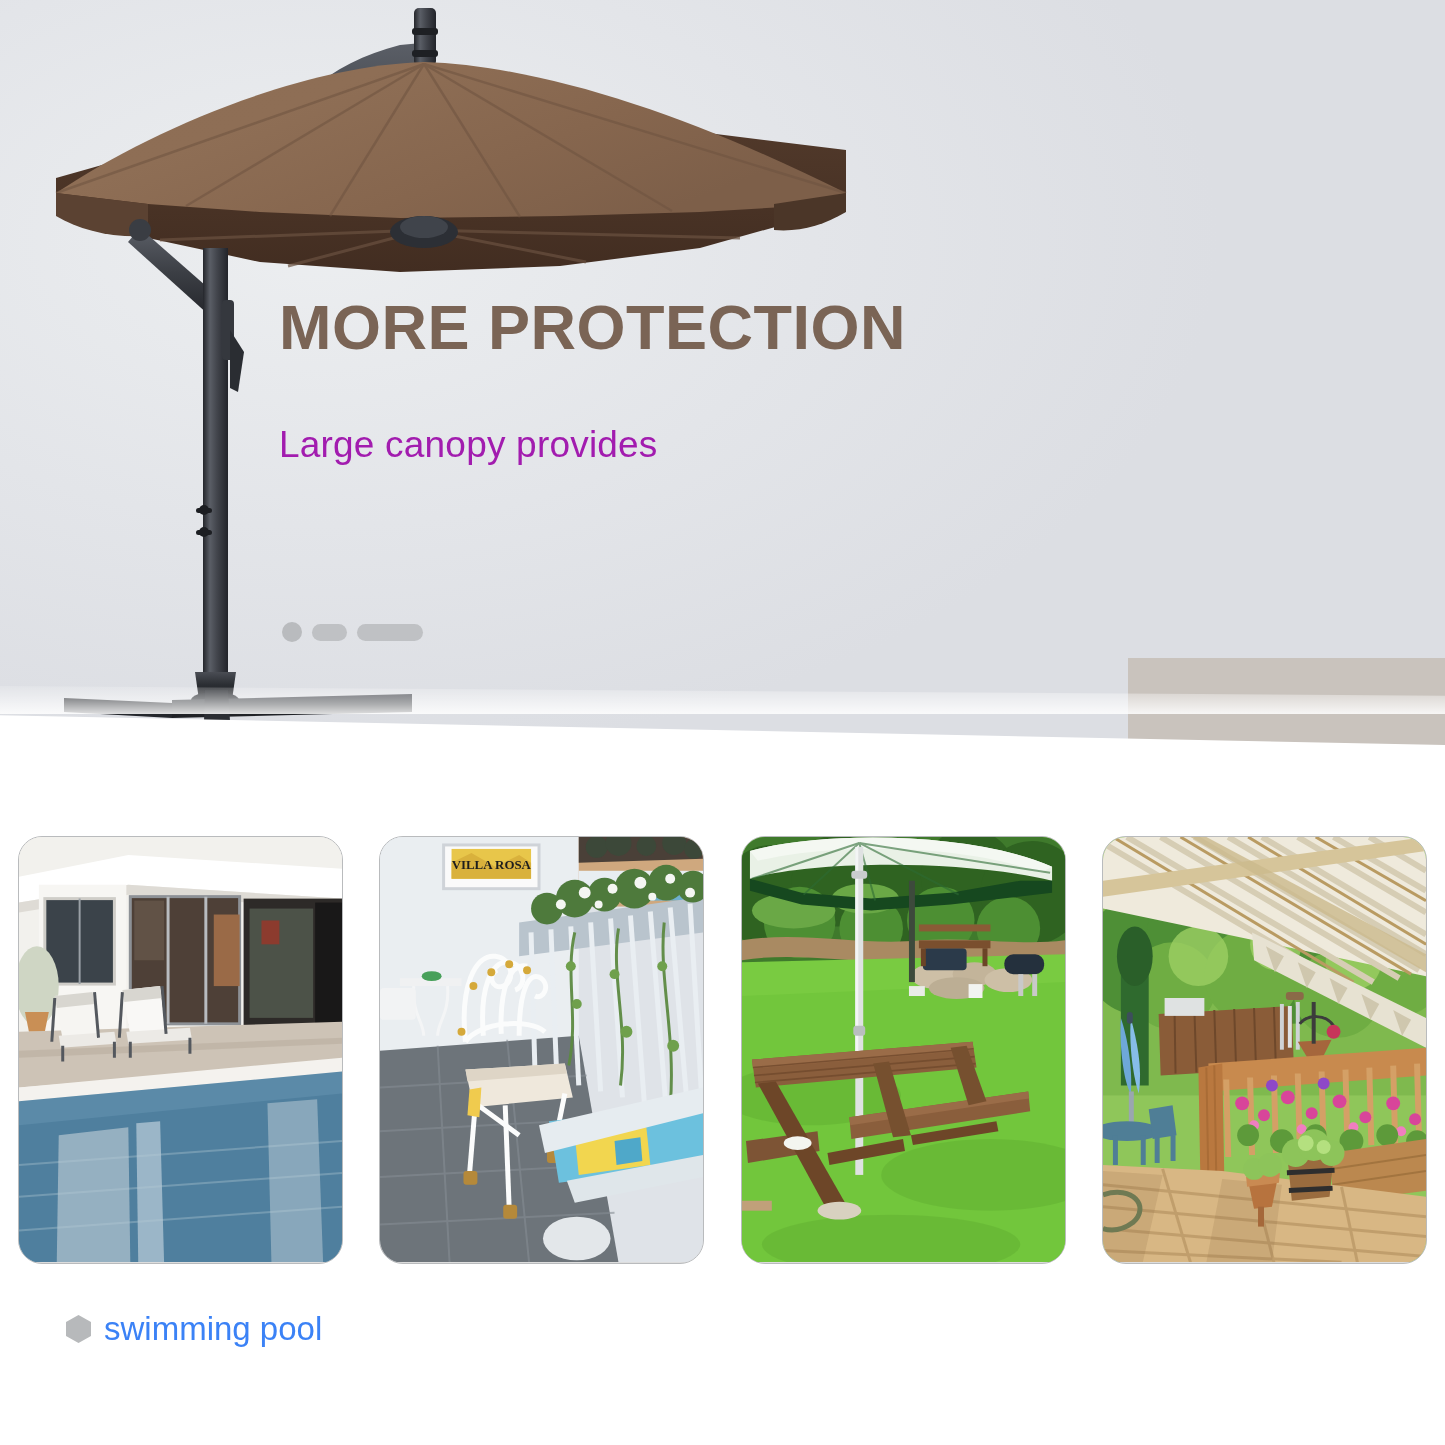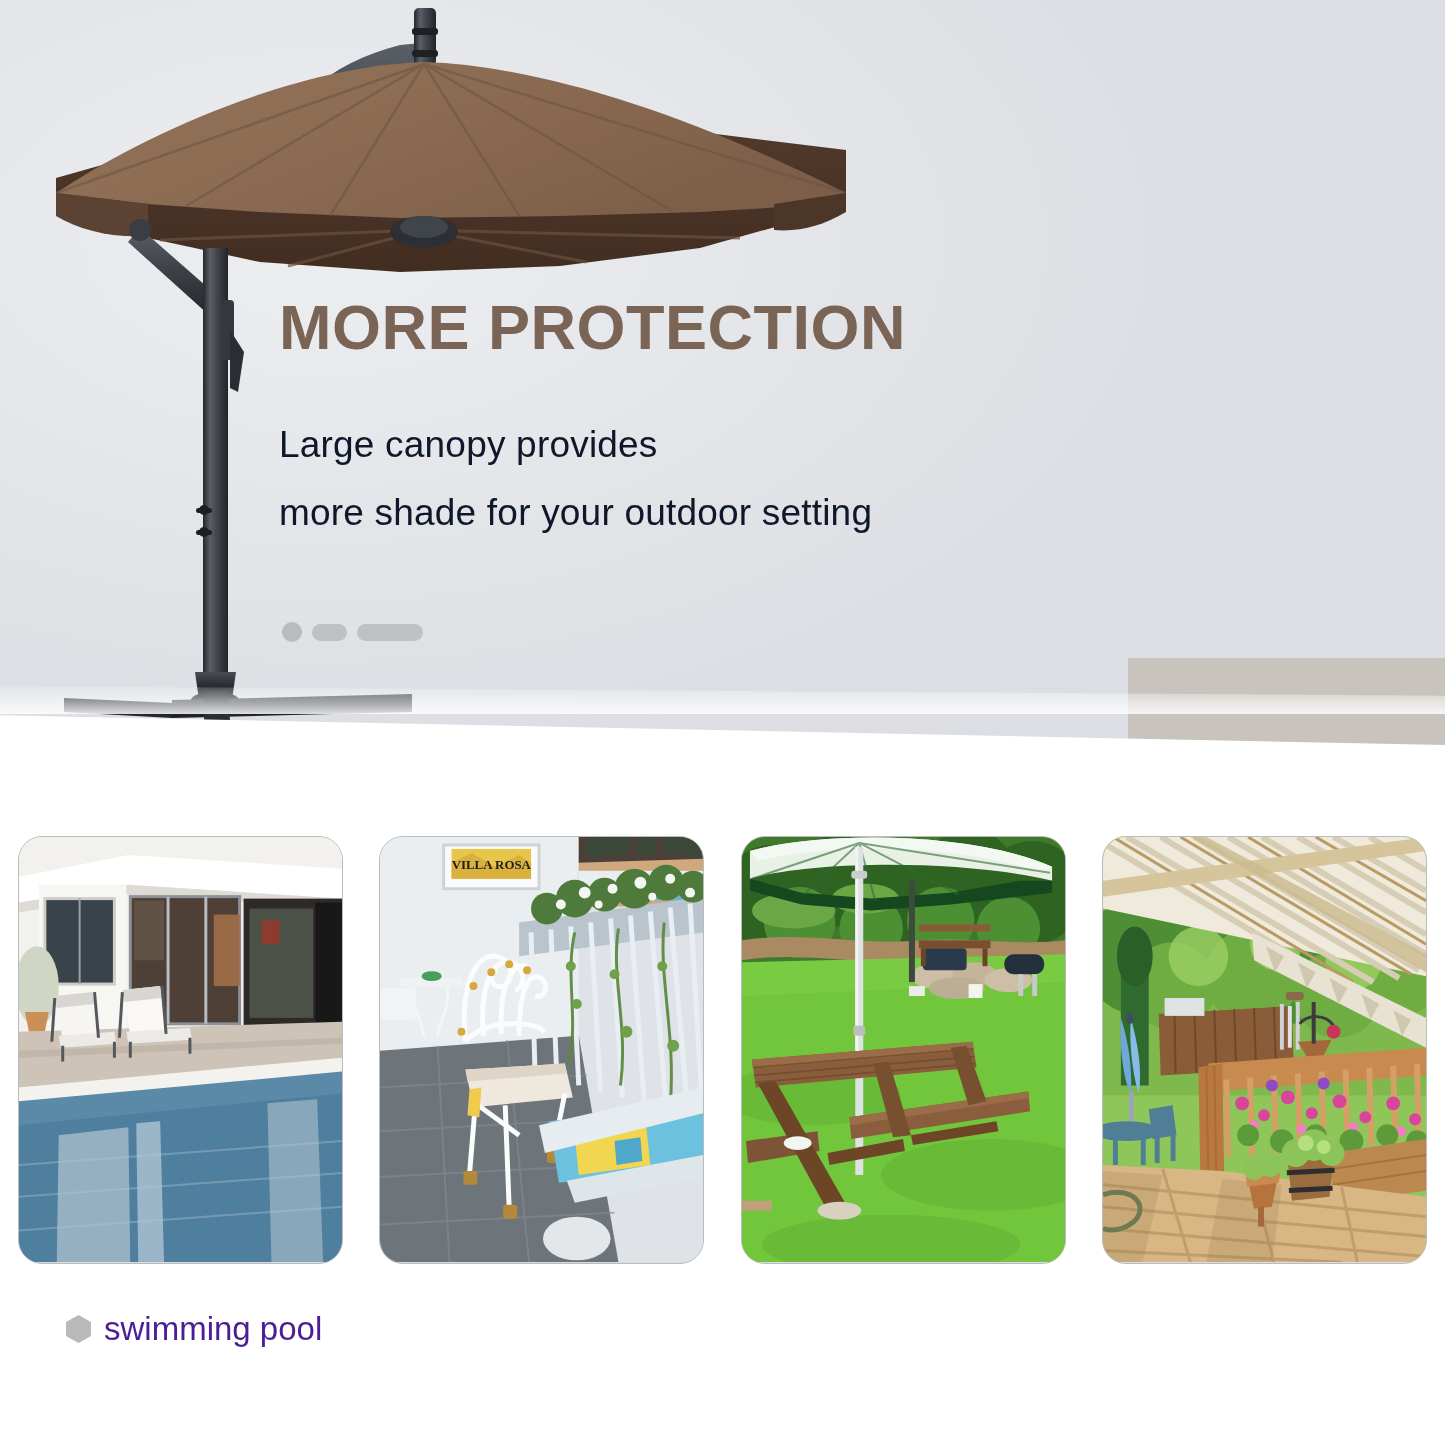--- a/index.html
+++ b/index.html
@@ -42,21 +42,21 @@
 
   
   #headline {
     position:absolute; left:279px; top:296px;
     font-size:63px; font-weight:bold; letter-spacing:0.5px;
     color:#7a6455; line-height:1;
     white-space:nowrap;
   }
   .sub-line {
     position:absolute; left:279px;
-    font-size:37px; font-weight:300; color:#0f172a;
+    font-size:37px; font-weight:300; color:#a21caf;
     white-space:nowrap; letter-spacing:.2px;
   }
   #sub1 { top:424px; }
   #sub2 { top:492px; }
 
   
   #pills { position:absolute; left:282px; top:622px; display:flex; align-items:center; gap:10px; }
   #pill-dot { width:20px; height:20px; border-radius:50%; background:#b9bbbe; }
   #pill-short { width:35px; height:17px; border-radius:9px; background:#bfc1c4; }
   #pill-long { width:66px; height:17px; border-radius:9px; background:#bfc1c4; }
@@ -79,21 +79,21 @@
   
   #captions {
     position:absolute; left:0; top:1294px; width:1445px; height:70px;
     display:flex;
   }
   .cap-slot { width:361.25px; display:flex; align-items:center; padding-left:66px; }
   .hexagon {
     width:25px; height:28px; background:#b7b9bb; flex:0 0 auto;
     clip-path: polygon(50% 0%, 100% 25%, 100% 75%, 50% 100%, 0% 75%, 0% 25%);
   }
-  .cap-text { margin-left:13px; font-size:33px; font-weight:400; color:#4c1d95; white-space:nowrap; }
+  .cap-text { margin-left:13px; font-size:33px; font-weight:400; color:#3b82f6; white-space:nowrap; }
 </style>
 </head>
 <body>
 
 <div id="hero">
   <div id="hero-bg"></div>
 
   <div id="beige-block"></div>
 
   <svg id="umbrella" viewBox="0 0 900 790">
@@ -189,21 +189,20 @@
       <path d="M 172 703 L 172 718 L 64 712 L 64 698 Z" fill="#24272c"></path>
 
       <path d="M 205 690 L 228 690 L 232 752 L 203 752 Z" fill="#2b2e33"></path>
       <path d="M 203 752 L 214 752 L 214 762 L 205 762 Z" fill="#1e2024"></path>
       <path d="M 222 752 L 232 752 L 230 762 L 221 762 Z" fill="#1e2024"></path>
     </g>
   </svg>
 
   <div id="headline">MORE PROTECTION</div>
   <div id="sub1" class="sub-line">Large canopy provides</div>
-  <div id="sub2" class="sub-line">more shade for your outdoor setting</div>
 
   <div id="pills">
     <span id="pill-dot"></span>
     <span id="pill-short"></span>
     <span id="pill-long"></span>
   </div>
 
   <div id="hero-wedge-shadow"></div>
   <div id="hero-wedge"></div>
 </div>

